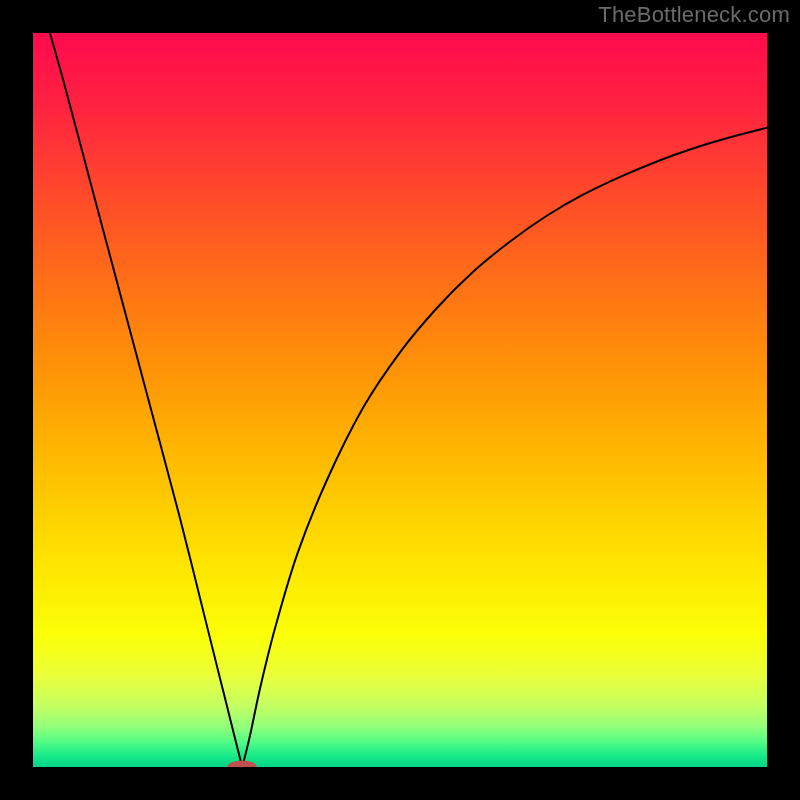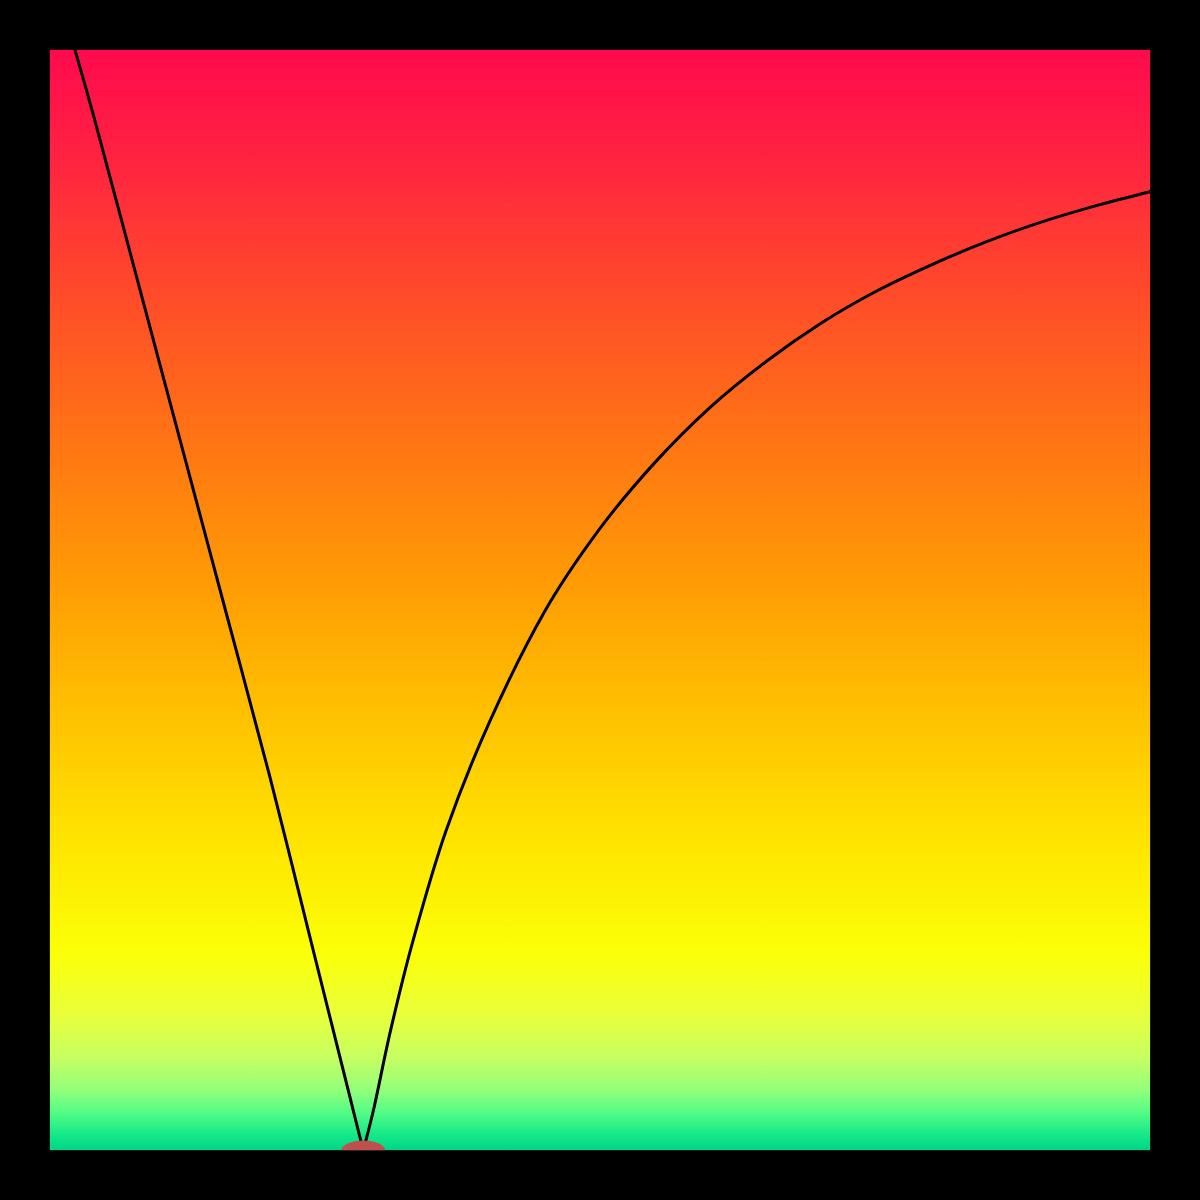--- a/index.html
+++ b/index.html
@@ -37,20 +37,21 @@
     user-select: none;
   }
   svg {
     display: block;
   }
 </style>
 </head>
 <body>
 
 <div class="frame">
+  <div class="watermark">TheBottleneck.com</div>
   <div class="plot-area">
     <svg id="chart-svg" width="734" height="734" viewBox="0 0 734 734" preserveAspectRatio="none">
       <defs>
         <linearGradient id="bg-grad" x1="0" y1="0" x2="0" y2="1">
             <stop offset="0%" stop-color="#ff0a4e"></stop>
             <stop offset="10%" stop-color="#ff2340"></stop>
             <stop offset="22%" stop-color="#ff4a2a"></stop>
             <stop offset="35%" stop-color="#ff7315"></stop>
             <stop offset="48%" stop-color="#ff9a05"></stop>
             <stop offset="60%" stop-color="#ffc000"></stop>

